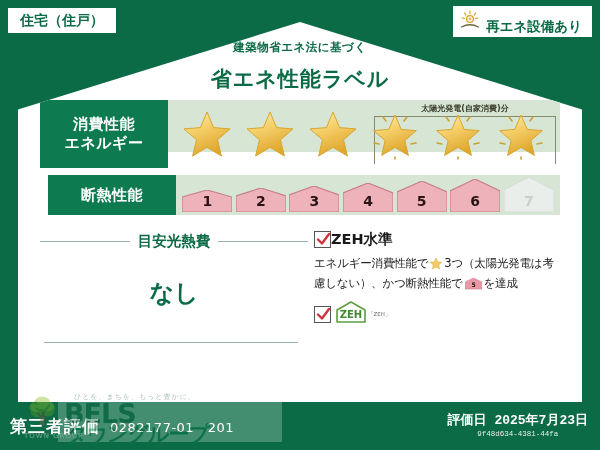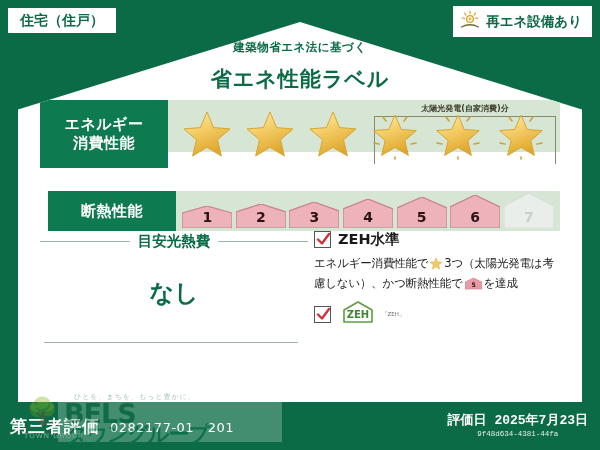--- a/index.html
+++ b/index.html
@@ -21,21 +21,21 @@
     padding: 5px 12px 6px 12px;
     font-size: 14px; font-weight: bold;
     color: #0b6b46; letter-spacing: 0px;
     line-height: 1;
   }
   
   .renew-badge {
     position: absolute; right: 8px; top: 6px;
     background: #ffffff;
     padding: 4px 10px 4px 6px;
-    display: flex; align-items: center; gap: 5px;
+    display: flex; align-items: flex-end; gap: 5px;
     line-height: 1;
   }
   .renew-badge .txt {
     font-size: 13.5px; font-weight: bold; color: #0b6b46;
   }
 
   
   .house {
     position: absolute;
     left: 18px; top: 22px; right: 18px; bottom: 48px;
@@ -95,21 +95,21 @@
   }
   .stars {
     position: absolute; left: 0; right: 0; top: 8px;
     display: flex; justify-content: space-around;
     padding: 0 8px;
   }
   .star-cell { position: relative; width: 54px; height: 52px; }
   .star-cell svg { display: block; }
 
   
-  .row-insul { margin-top: 23px; padding-left: 8px; }
+  .row-insul { margin-top: 7px; padding-left: 8px; }
   .row-insul .perf-label { height: 40px; }
   .row-insul .perf-value {
     height: 40px;
     display: flex; align-items: flex-end;
     padding: 0 6px 3px 6px; gap: 3px;
   }
   .grade {
     flex: 1; position: relative;
     display: flex; align-items: flex-end; justify-content: center;
   }
@@ -141,21 +141,21 @@
     font-size: 24px; font-weight: bold; color: #0b6b46;
   }
   .cost-bottom-rule {
     position: absolute; left: 4px; right: 10px; top: 120px;
     height: 1px; background: #9ab3a6;
   }
 
   .lower-right { flex: 1; padding: 8px 2px 0 6px; }
   .check-block { margin-bottom: 6px; }
   .check-title {
-    display: flex; align-items: center; gap: 7px;
+    display: flex; align-items: center; 
   }
   .checkbox {
     width: 17px; height: 17px; flex: none;
     border: 1.5px solid #555; background: #fff;
     position: relative;
   }
   .checkbox svg { position: absolute; left: 1px; top: 0px; }
   .check-title .t {
     font-size: 14.5px; font-weight: bold; color: #1a1a1a;
     letter-spacing: 0px;
@@ -258,22 +258,22 @@
 
       <div class="title-block">
         <div class="title-sub">建築物省エネ法に基づく</div>
         <div class="title-main">省エネ性能ラベル</div>
       </div>
 
       <div class="perf-area">
 
         <div class="perf-row row-energy">
           <div class="perf-label">
+            <span>消費性能</span>
             <span>エネルギー</span>
-            <span>消費性能</span>
           </div>
           <div class="perf-value">
             <div class="solar-note">太陽光発電(自家消費)分</div>
             <div class="solar-bracket"></div>
             <div class="stars">
 
               <div class="star-cell">
                 <svg width="54" height="52" viewBox="0 0 54 52">
                   <defs>
                     <linearGradient id="gstar" x1="0" y1="0" x2="0.4" y2="1">

